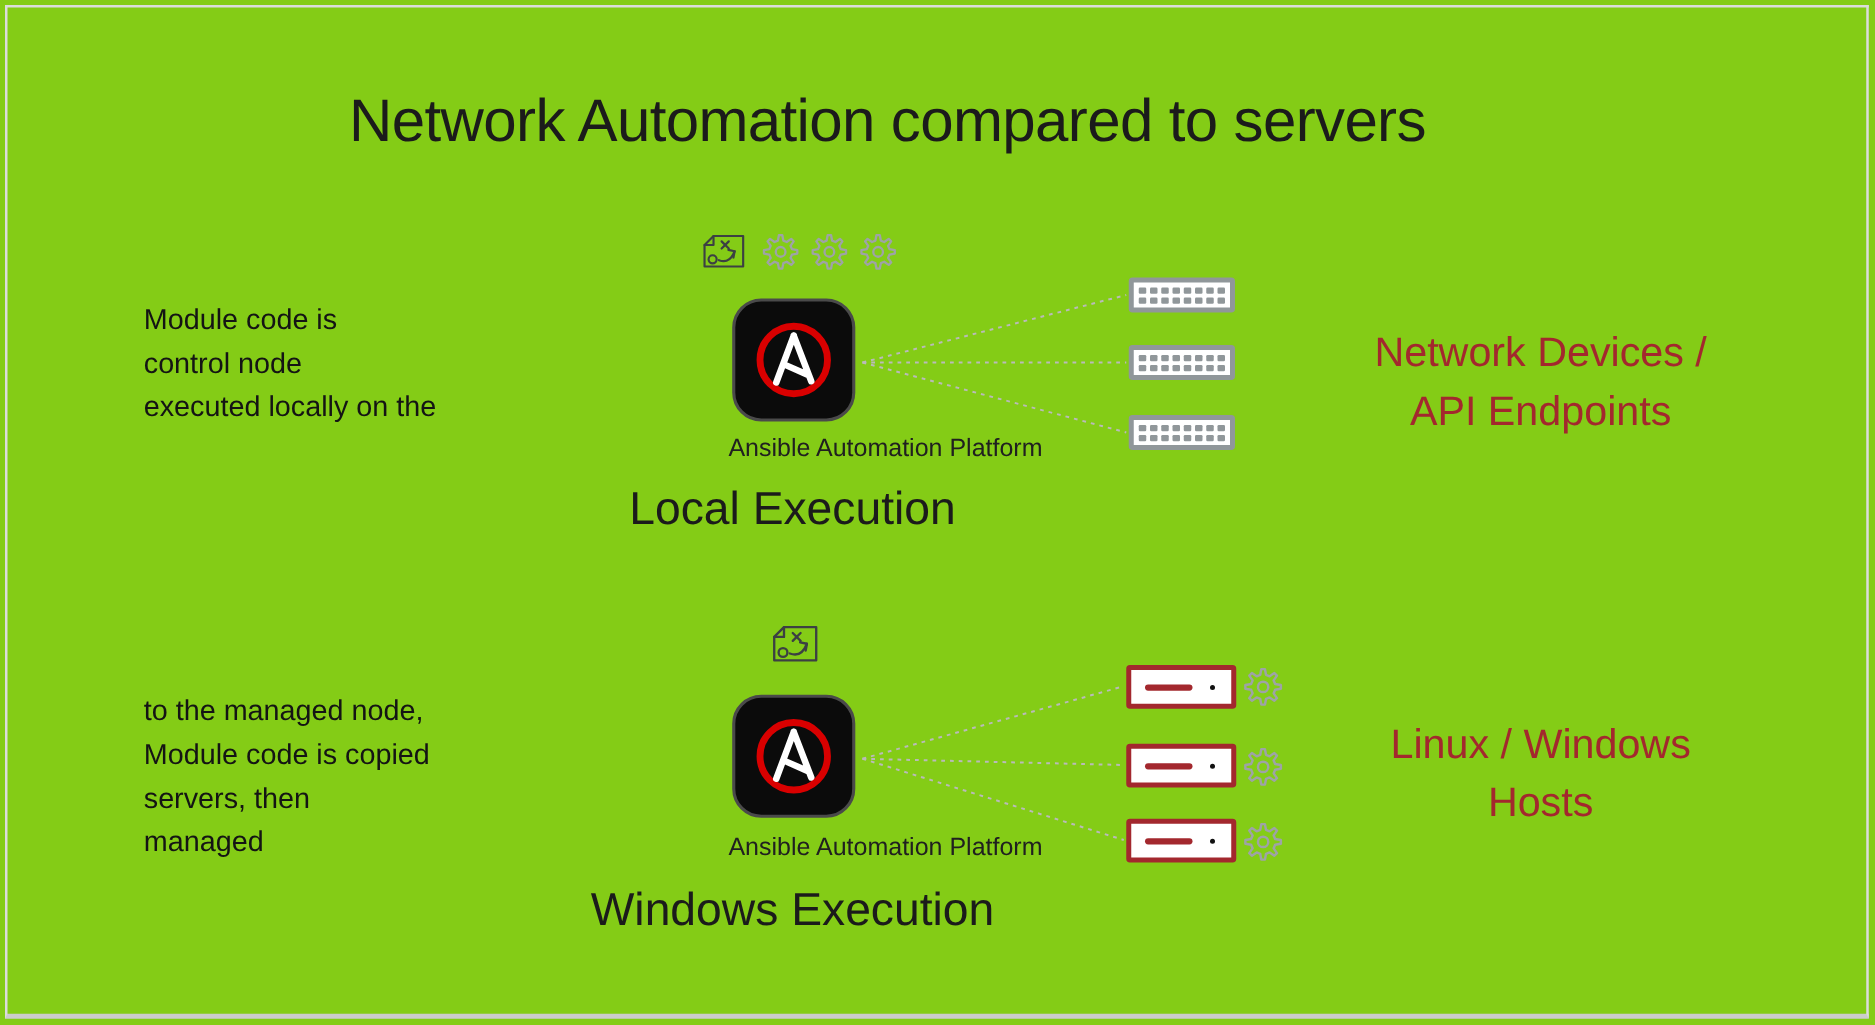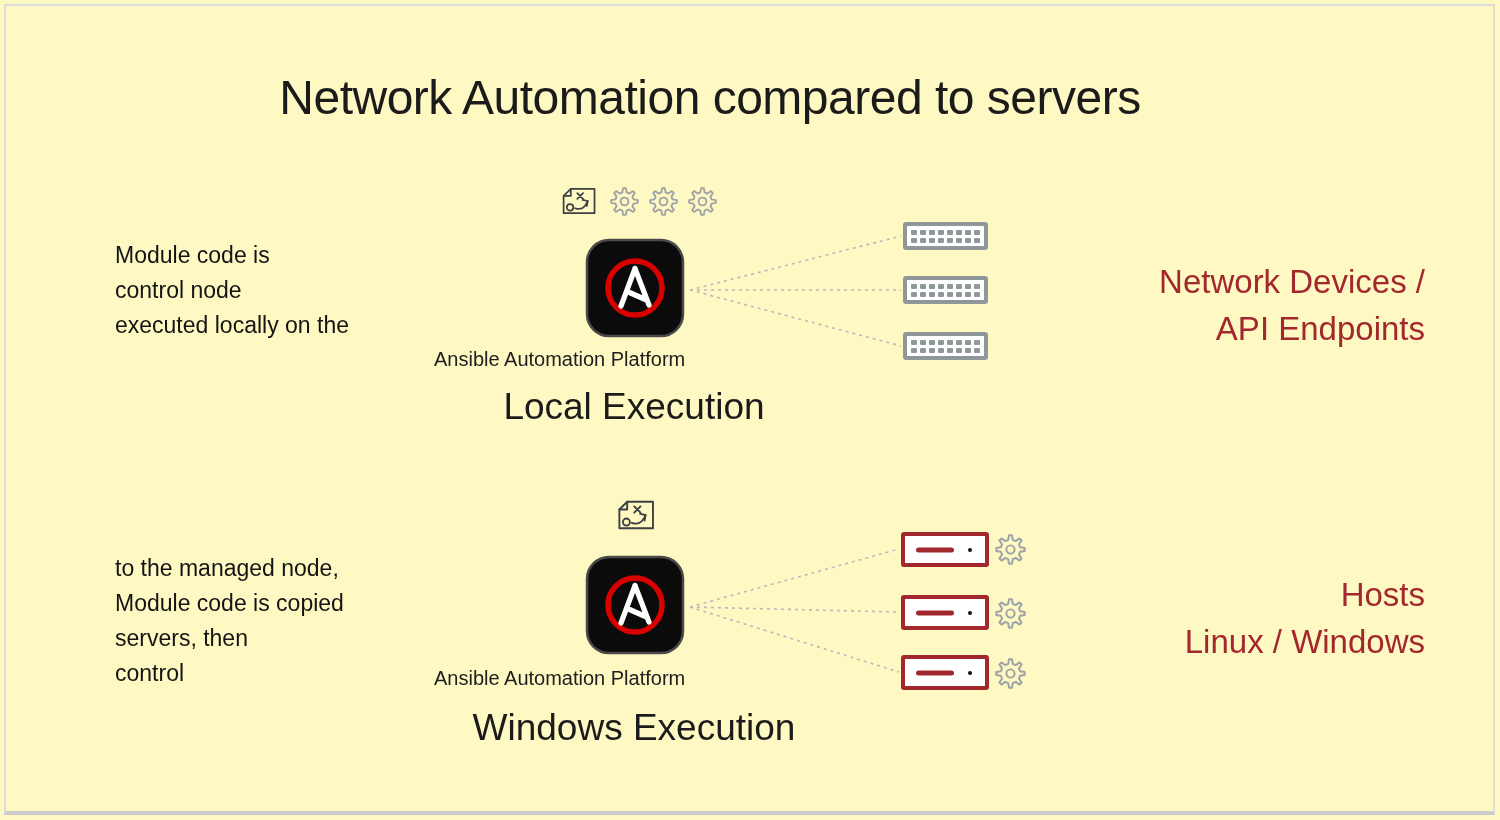--- a/index.html
+++ b/index.html
@@ -1,17 +1,17 @@
 <!DOCTYPE html>
 <html><head>
 <meta charset="utf-8">
 <style>
   html,body{margin:0;padding:0;background:#ffffff;}
   .slide{
-    position:relative;width:1500px;height:820px;background:#fef9c3;overflow:hidden;
+    position:relative;width:1500px;height:820px;background:#84cc16;overflow:hidden;
     font-family:"Liberation Sans","DejaVu Sans",sans-serif;color:#161616;
   }
   .frame{
     position:absolute;left:4px;top:4px;right:5px;bottom:5px;
     border:2px solid #dcdcdc;border-bottom:4px solid #cccccc;pointer-events:none;
   }
   .title{
     position:absolute;left:0;top:70px;width:1420px;text-align:center;
     font-size:48px;font-weight:400;letter-spacing:-0.5px;color:#1b1b1b;
   }
@@ -19,36 +19,36 @@
   .desc span{display:block;}
   .desc-local{top:238px;}
   .desc-remote{top:551px;}
   .icon-row{position:absolute;display:flex;align-items:center;gap:8px;}
   .icon-row-local{left:555px;top:183px;}
   .playbook-solo{position:absolute;left:610px;top:495px;}
   .logo{position:absolute;width:100px;height:100px;}
   .logo-local{left:585px;top:238px;}
   .logo-remote{left:585px;top:555px;}
   .platform-label{
-    position:absolute;left:434px;width:400px;text-align:left;
+    position:absolute;left:434px;width:400px;text-align:right;
     font-size:20px;color:#202020;
   }
   .platform-local{top:348px;}
   .platform-remote{top:667px;}
   .execution-label{
     position:absolute;left:434px;width:400px;text-align:center;
     font-size:37px;color:#1b1b1b;
   }
   .execution-local{top:386px;}
   .execution-remote{top:707px;}
   .target-label{
     position:absolute;left:1040px;width:385px;text-align:center;
     font-size:33px;line-height:47px;color:#A3282E;
   }
-  .target-label span{display:block;text-align:right;}
+  .target-label span{display:block;}
   .target-local{top:258px;}
   .target-remote{top:571px;}
   .connectors{position:absolute;left:0;top:0;pointer-events:none;}
   .connectors line{stroke:#bababa;stroke-width:1.6;stroke-dasharray:3 4;}
   
   .device{
     position:absolute;left:903px;width:85px;height:28px;box-sizing:border-box;
     border:4px solid #90979A;border-radius:3px;background:#fff;
     display:flex;flex-direction:column;justify-content:center;gap:3px;padding:0 4px;
   }
@@ -199,21 +199,21 @@
 
   <div class="target-label target-local">
     <span>Network Devices /</span>
     <span>API Endpoints</span>
   </div>
 
   <div class="desc desc-remote">
     <span>to the managed node,</span>
     <span>Module code is copied</span>
     <span>servers, then</span>
-    <span>control</span>
+    <span>managed</span>
   </div>
 
   <div class="playbook-solo">
     <svg class="playbook-svg" width="50" height="40" viewBox="0 0 64 48">
       <path d="M22,7 H55 V41 H12 V17 Z"></path>
       <path d="M22,7 V17 H12"></path>
       <path d="M31,13 L39,21 M39,13 L31,21"></path>
       <circle cx="21" cy="33" r="4.5"></circle>
       <path d="M28,34 C36,37 42,33 45.5,24"></path>
       <path d="M45.5,24 L38.5,22.5 M45.5,24 L44.2,31"></path>
@@ -251,16 +251,16 @@
   <svg class="gear-svg host-gear hgear-2" viewBox="0 0 40 40">
     <path class="gear-tooth" d="M17.20 8.33 L 18.24 2.79 L 21.76 2.79 L 22.80 8.33 L 26.27 9.77 L 30.92 6.58 L 33.42 9.08 L 30.23 13.73 L 31.67 17.20 L 37.21 18.24 L 37.21 21.76 L 31.67 22.80 L 30.23 26.27 L 33.42 30.92 L 30.92 33.42 L 26.27 30.23 L 22.80 31.67 L 21.76 37.21 L 18.24 37.21 L 17.20 31.67 L 13.73 30.23 L 9.08 33.42 L 6.58 30.92 L 9.77 26.27 L 8.33 22.80 L 2.79 21.76 L 2.79 18.24 L 8.33 17.20 L 9.77 13.73 L 6.58 9.08 L 9.08 6.58 L 13.73 9.77 Z"></path>
       <circle cx="20" cy="20" r="5"></circle>
   </svg>
   <svg class="gear-svg host-gear hgear-3" viewBox="0 0 40 40">
     <path class="gear-tooth" d="M17.20 8.33 L 18.24 2.79 L 21.76 2.79 L 22.80 8.33 L 26.27 9.77 L 30.92 6.58 L 33.42 9.08 L 30.23 13.73 L 31.67 17.20 L 37.21 18.24 L 37.21 21.76 L 31.67 22.80 L 30.23 26.27 L 33.42 30.92 L 30.92 33.42 L 26.27 30.23 L 22.80 31.67 L 21.76 37.21 L 18.24 37.21 L 17.20 31.67 L 13.73 30.23 L 9.08 33.42 L 6.58 30.92 L 9.77 26.27 L 8.33 22.80 L 2.79 21.76 L 2.79 18.24 L 8.33 17.20 L 9.77 13.73 L 6.58 9.08 L 9.08 6.58 L 13.73 9.77 Z"></path>
       <circle cx="20" cy="20" r="5"></circle>
   </svg>
 
   <div class="target-label target-remote">
+    <span>Linux / Windows</span>
     <span>Hosts</span>
-    <span>Linux / Windows</span>
   </div>
 </div>
 
 </body></html>

